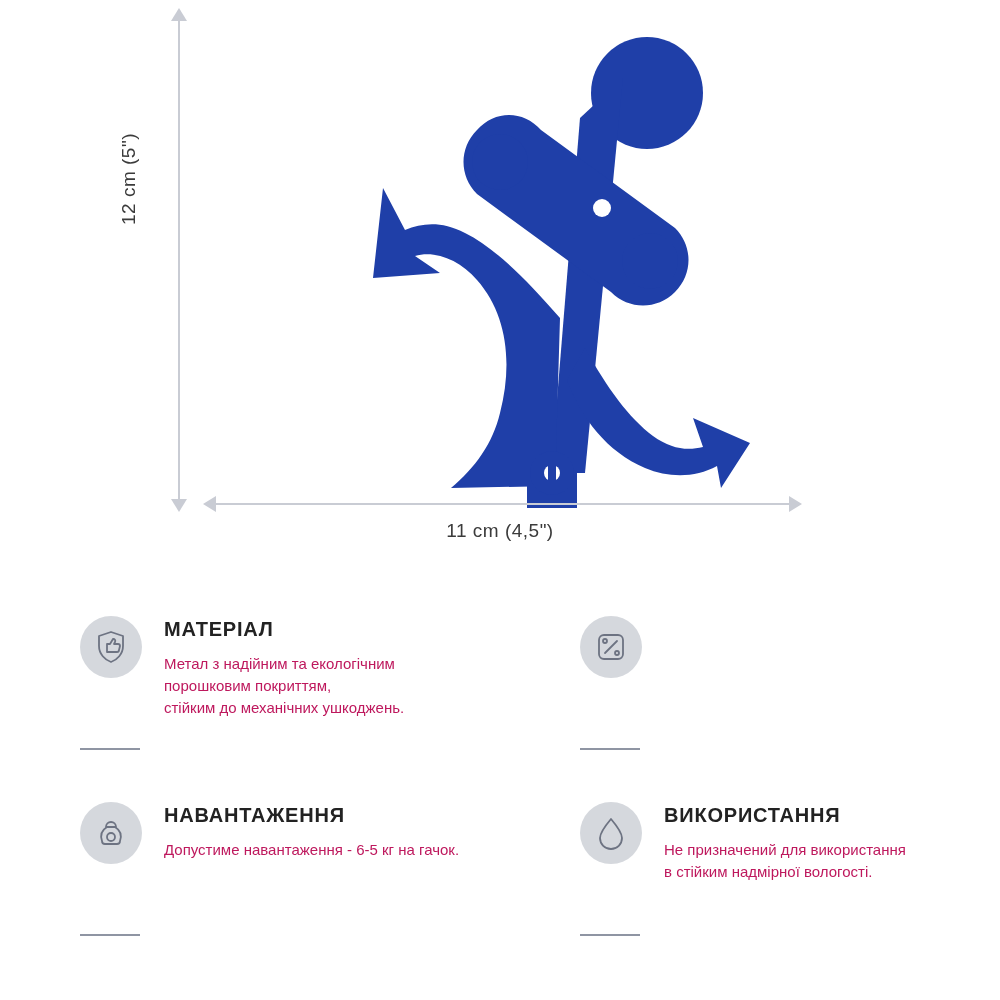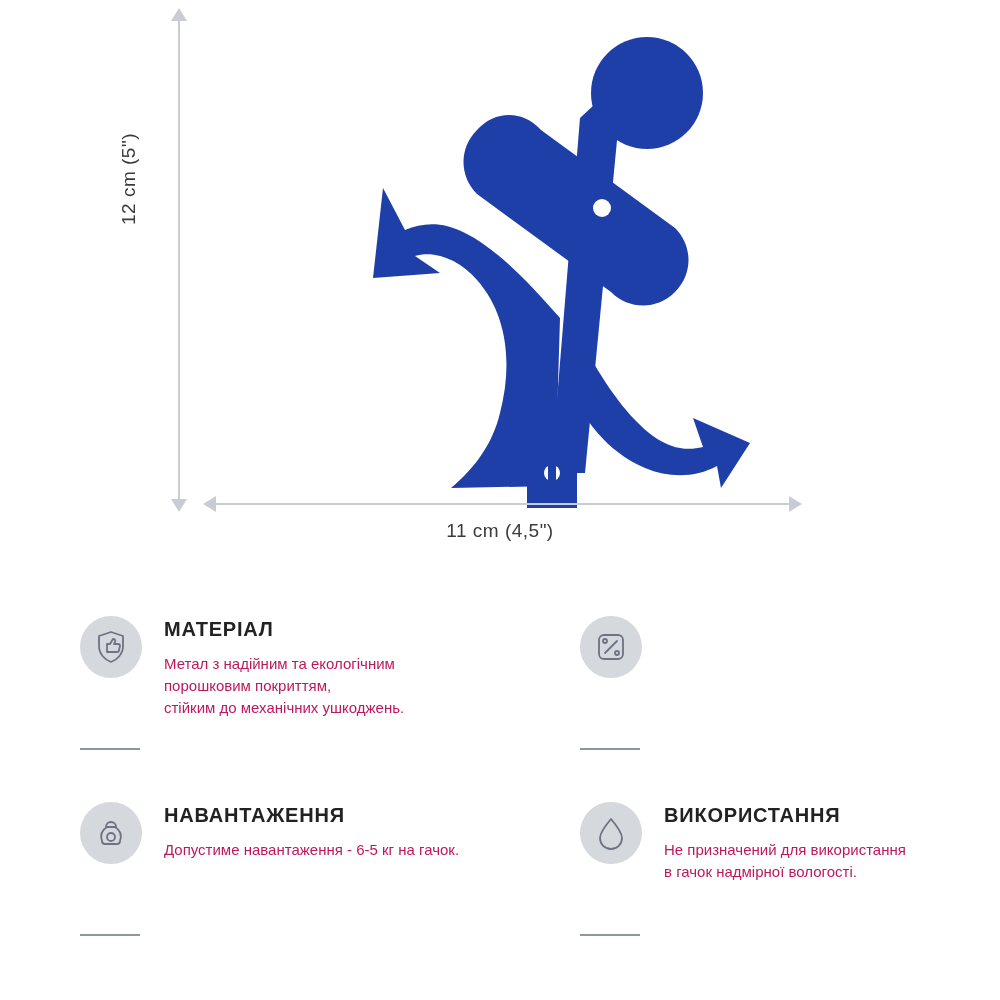--- a/index.html
+++ b/index.html
@@ -290,17 +290,17 @@
 
   <div class="feature">
     <div class="icon-circle">
       <svg width="34" height="34" viewBox="0 0 34 34" fill="none" stroke="#6d7382" stroke-width="1.8" stroke-linejoin="round" stroke-linecap="round">
         <path d="M17 3 C17 3 6 16 6 22 a11 11 0 0 0 22 0 C28 16 17 3 17 3 Z"></path>
       </svg>
     </div>
     <div class="f-text">
       <div class="f-title">ВИКОРИСТАННЯ</div>
       <div class="f-desc">Не призначений для використання
-в гачок надмірної вологості.</div>
+в стійким надмірної вологості.</div>
     </div>
     <div class="f-divider"></div>
   </div>
 </div>
 
 </body></html>

